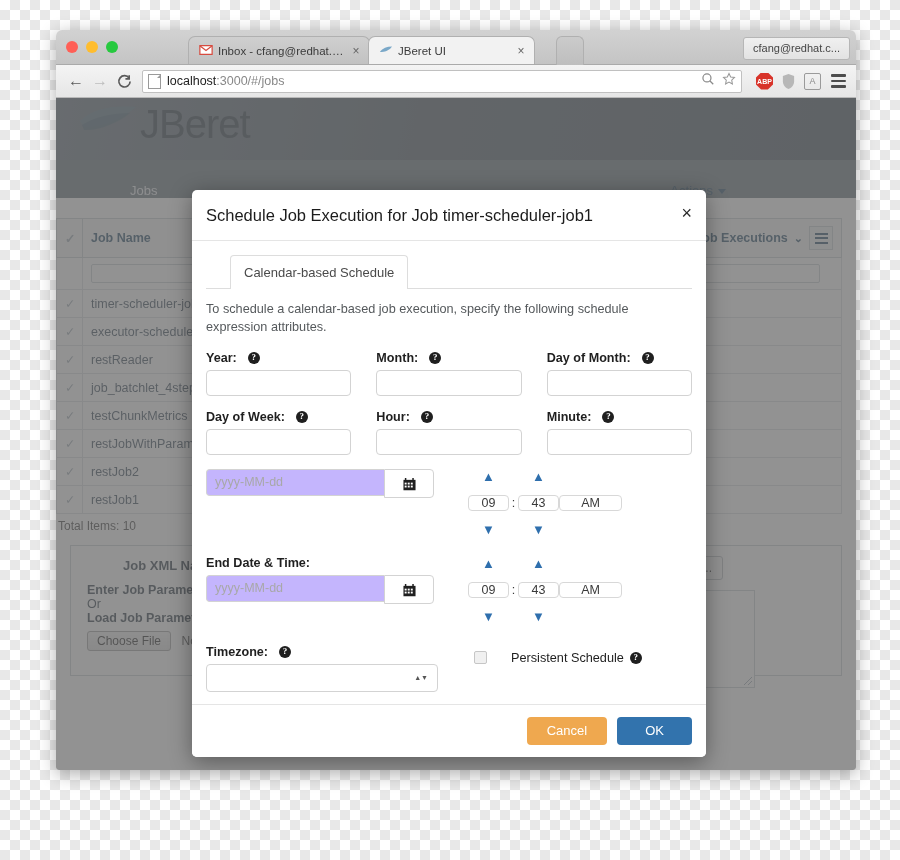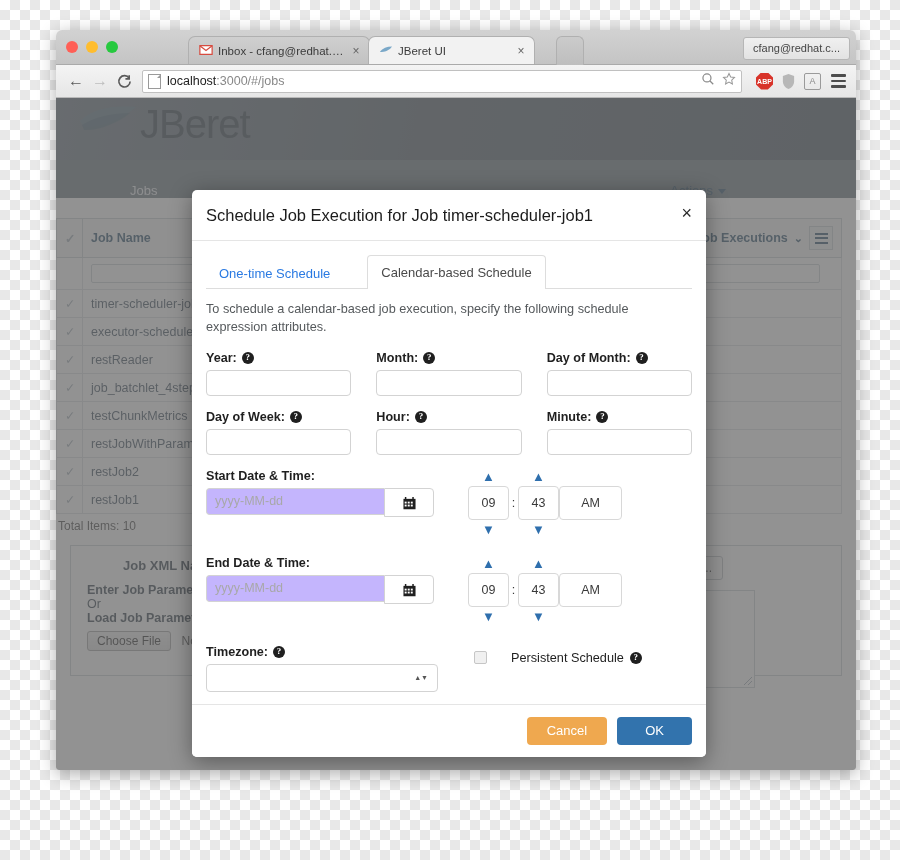--- a/index.html
+++ b/index.html
@@ -440,21 +440,21 @@
     row-gap: 0;
   }
   .fld { margin-bottom: 14px; }
   .fld-label {
     font-size: 12.6px;
     font-weight: bold;
     color: #1f1f1f;
     margin-bottom: 5px;
     display: flex;
     align-items: center;
-    gap: 5px;
+    gap: 11px;
   }
   .help {
     display:inline-flex;
     align-items:center;
     justify-content:center;
     width: 12px; height: 12px;
     border-radius: 50%;
     background: #1f1f1f;
     color: #fff;
     font-size: 9px;
@@ -516,21 +516,21 @@
   }
   .arrow {
     color: #2f6fad;
     font-size: 13px;
     line-height: 1;
     font-weight: bold;
     user-select: none;
   }
   .tp-cell {
     width: 100%;
-    height: 34px;
+    height: 16px;
     border: 1px solid #d8d8d8;
     border-radius: 4px;
     background: #fff;
     display: flex; align-items: center; justify-content: center;
     font-size: 12.5px;
     color: #3a3a3a;
     box-sizing: border-box;
   }
   .tp-colon { font-size: 12.5px; color: #3a3a3a; }
 
@@ -806,21 +806,20 @@
     <div class="modal">
 
       <div class="modal-header">
         <div class="modal-title">Schedule Job Execution for Job timer-scheduler-job1</div>
         <div class="modal-close">×</div>
       </div>
 
       <div class="modal-body">
 
         <div class="tabs">
-          <span class="tab-link">One-time Schedule</span>
           <span class="tab-link active">Calendar-based Schedule</span>
         </div>
 
         <div class="tab-desc">To schedule a calendar-based job execution, specify the following schedule expression attributes.</div>
 
         <div class="grid3">
           <div class="fld">
             <div class="fld-label">
                 <span>Year:</span>
                 <span class="help">?</span>
@@ -860,21 +859,20 @@
             <div class="fld-label">
                 <span>Minute:</span>
                 <span class="help">?</span>
               </div>
             <input class="txt" placeholder="" style="">
           </div>
         </div>
 
         <div class="dtrow">
           <div class="dtleft">
-            <div class="section-label">Start Date &amp; Time:</div>
             <div class="dt-input-group">
               <input class="dt-input" placeholder="yyyy-MM-dd" style="">
               <span class="dt-btn">
                 <span class="cal-icon">
                   <svg viewBox="0 0 14 14" width="13" height="13">
                       <rect x="0.5" y="2" width="13" height="11.2" fill="#1f1f1f"></rect>
                       <rect x="1.8" y="5" width="2.1" height="2" fill="#fff"></rect>
                       <rect x="5.1" y="5" width="2.1" height="2" fill="#fff"></rect>
                       <rect x="8.4" y="5" width="2.1" height="2" fill="#fff"></rect>
                       <rect x="1.8" y="8.2" width="2.1" height="2" fill="#fff"></rect>

